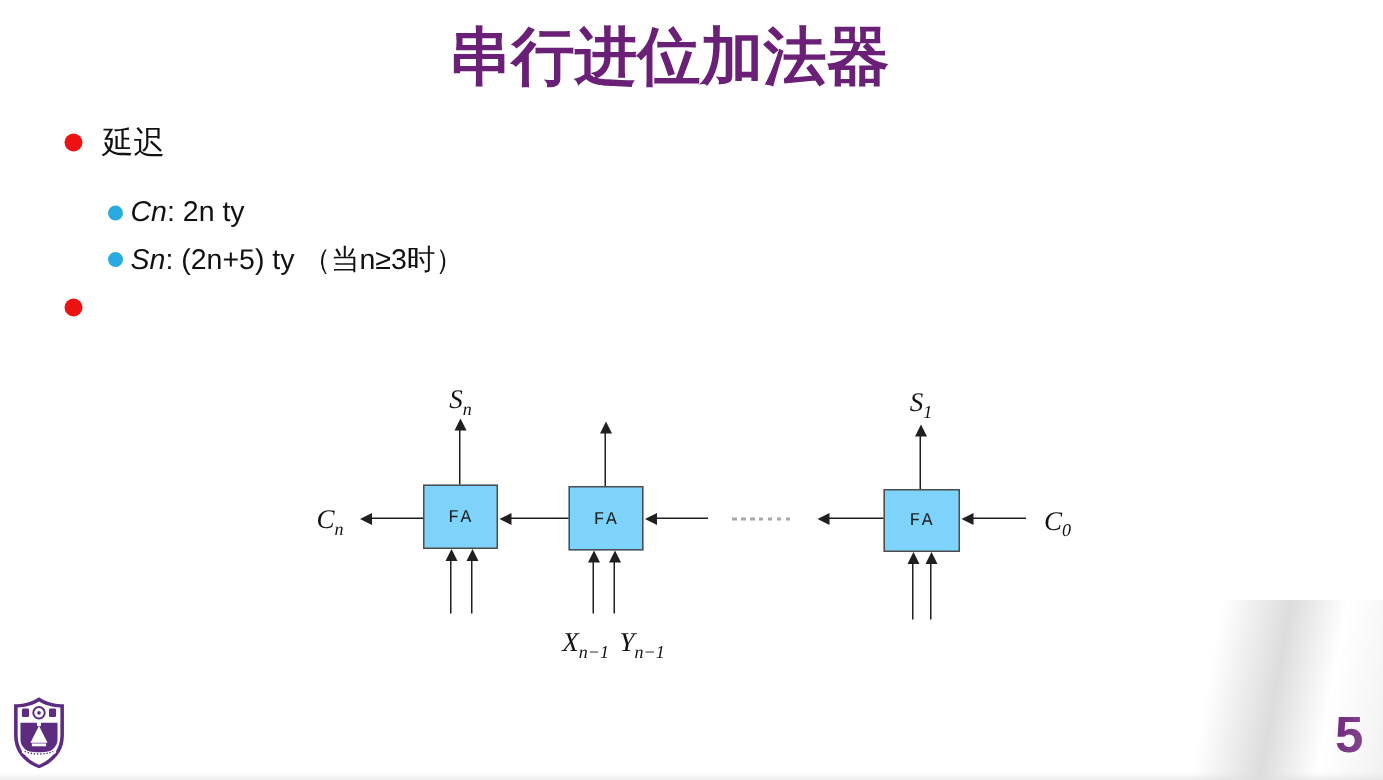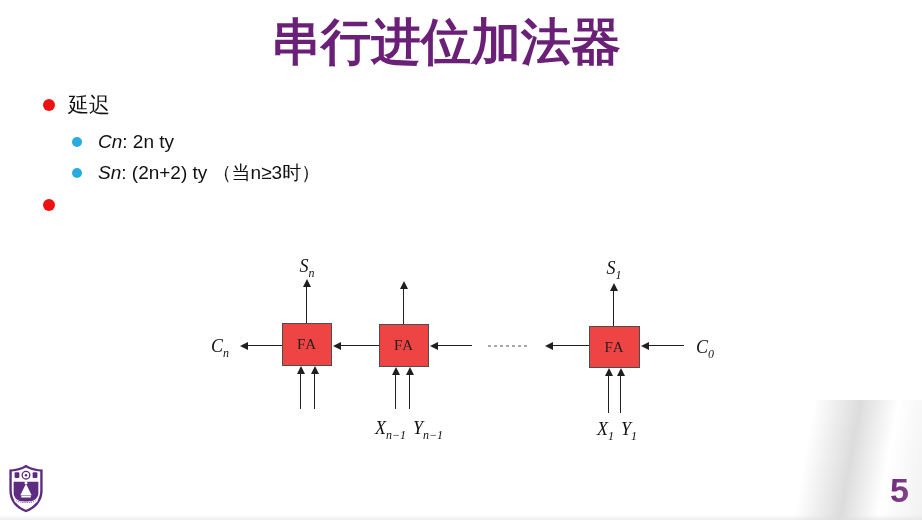--- a/index.html
+++ b/index.html
@@ -3,38 +3,38 @@
 <meta charset="utf-8">
 <style>
   html,body{margin:0;padding:0;}
   body{
     width:922px;height:520px;position:relative;overflow:hidden;
     background:#ffffff;
     font-family:"Liberation Sans","DejaVu Sans",sans-serif;
   }
   .title{
     position:absolute;top:16px;left:0;width:892px;
-    text-align:center;font-size:50px;font-weight:bold;color:#6B2078;
+    text-align:center;font-size:42px;font-weight:bold;color:#6B2078;
     letter-spacing:0px;line-height:1.05;
   }
   
   .brow{position:absolute;display:flex;align-items:center;}
   .dot{border-radius:50%;flex:0 0 auto;}
   .dot-red{width:12px;height:12px;background:#EE1111;}
   .dot-blue{width:10px;height:10px;background:#29ABE2;}
   .l1text{margin-left:13px;font-size:21px;color:#111;}
-  .l2text{margin-left:16px;font-size:19px;color:#111;}
+  .l2text{margin-left:5px;font-size:19px;color:#111;}
   .term{font-style:italic;}
   
   .diagram{position:absolute;left:200px;top:250px;width:545px;height:200px;}
   .fabox{
-    position:absolute;border:1.5px solid #4d4d4d;background:#ef4444;
+    position:absolute;border:1.5px solid #4d4d4d;background:#7dd3fc;
     display:flex;align-items:center;justify-content:center;
-    font-family:Liberation Serif, serif;
-    font-size:15px;letter-spacing:1px;color:#1f1f1f;box-sizing:border-box;
+    font-family:Liberation Mono, monospace;
+    font-size:12px;letter-spacing:1px;color:#1f1f1f;box-sizing:border-box;
   }
   .hline{position:absolute;height:0;border-top:1.5px solid #1f1f1f;}
   .vline{position:absolute;width:0;border-left:1.5px solid #1f1f1f;}
   .tri-left{position:absolute;width:0;height:0;
     border-top:4px solid transparent;border-bottom:4px solid transparent;
     border-right:8px solid #1f1f1f;}
   .tri-up{position:absolute;width:0;height:0;
     border-left:4px solid transparent;border-right:4px solid transparent;
     border-bottom:8px solid #1f1f1f;}
   .dashes{position:absolute;height:2px;
@@ -61,31 +61,31 @@
     background:linear-gradient(to bottom,rgba(255,255,255,0),rgba(222,222,222,0.55));
   }
 </style>
 </head>
 <body>
 
 <div>
 
   <div class="title">串行进位加法器</div>
 
-  <div class="brow" style="left:43px;top:92px;height:26px;align-items:center;">
+  <div class="brow" style="left:43px;top:82px;height:26px;align-items:center;">
     <span class="dot dot-red"></span>
     <span class="l1text">延迟</span>
   </div>
   <div class="brow" style="left:72px;top:130px;height:24px;">
     <span class="dot dot-blue"></span>
     <span class="l2text"><i class="term">Cn</i><span>: 2n ty</span></span>
   </div>
   <div class="brow" style="left:72px;top:161px;height:24px;">
     <span class="dot dot-blue"></span>
-    <span class="l2text"><i class="term">Sn</i><span>: (2n+2) ty （当n≥3时）</span></span>
+    <span class="l2text"><i class="term">Sn</i><span>: (2n+5) ty （当n≥3时）</span></span>
   </div>
   <div class="brow" style="left:43px;top:192px;height:26px;">
     <span class="dot dot-red"></span>
   </div>
 
   <div class="diagram">
 
     <div class="fabox" style="left:82px;top:73px;width:50px;height:43px;">FA</div>
     <div class="fabox" style="left:179px;top:74px;width:50px;height:43px;">FA</div>
     <div class="fabox" style="left:389px;top:76px;width:51px;height:42px;">FA</div>
@@ -130,23 +130,20 @@
     <div class="vline" style="left:209px;top:124px;height:35px;"></div>
 
     <div class="tri-up" style="left:405px;top:118px;"></div>
     <div class="vline" style="left:408px;top:125px;height:38px;"></div>
     <div class="tri-up" style="left:417px;top:118px;"></div>
     <div class="vline" style="left:420px;top:125px;height:38px;"></div>
 
     <div class="mlabel" style="left:144px;top:166px;width:130px;">
       <span class="pair"><i>X</i><sub>n−1</sub></span><span class="pair"><i>Y</i><sub>n−1</sub></span>
     </div>
-    <div class="mlabel" style="left:367px;top:167px;width:100px;">
-      <span class="pair"><i>X</i><sub>1</sub></span><span class="pair"><i>Y</i><sub>1</sub></span>
-    </div>
   </div>
 
   <svg class="crest" viewBox="0 0 40 52">
     <path d="M20 1 C15 4.5 8 6 2.5 6 L2.5 28 C2.5 40 10.5 47.5 20 51 C29.5 47.5 37.5 40 37.5 28 L37.5 6 C32 6 25 4.5 20 1 Z" fill="#5d2b80"></path>
     <path d="M20 4 C16 6.5 10 8 5 8.2 L5 28 C5 38.5 12 45.3 20 48.4 C28 45.3 35 38.5 35 28 L35 8.2 C30 8 24 6.5 20 4 Z" fill="#ffffff"></path>
     <circle cx="20" cy="12" r="4" fill="none" stroke="#5d2b80" stroke-width="1.4"></circle>
     <circle cx="20" cy="12" r="1.3" fill="#5d2b80"></circle>
     <rect x="8" y="9" width="5" height="6" rx="1" fill="#5d2b80"></rect>
     <rect x="27" y="9" width="5" height="6" rx="1" fill="#5d2b80"></rect>
     <path d="M7 19 L33 19 L33 31 C33 36 28 40 20 42 C12 40 7 36 7 31 Z" fill="#5d2b80"></path>

